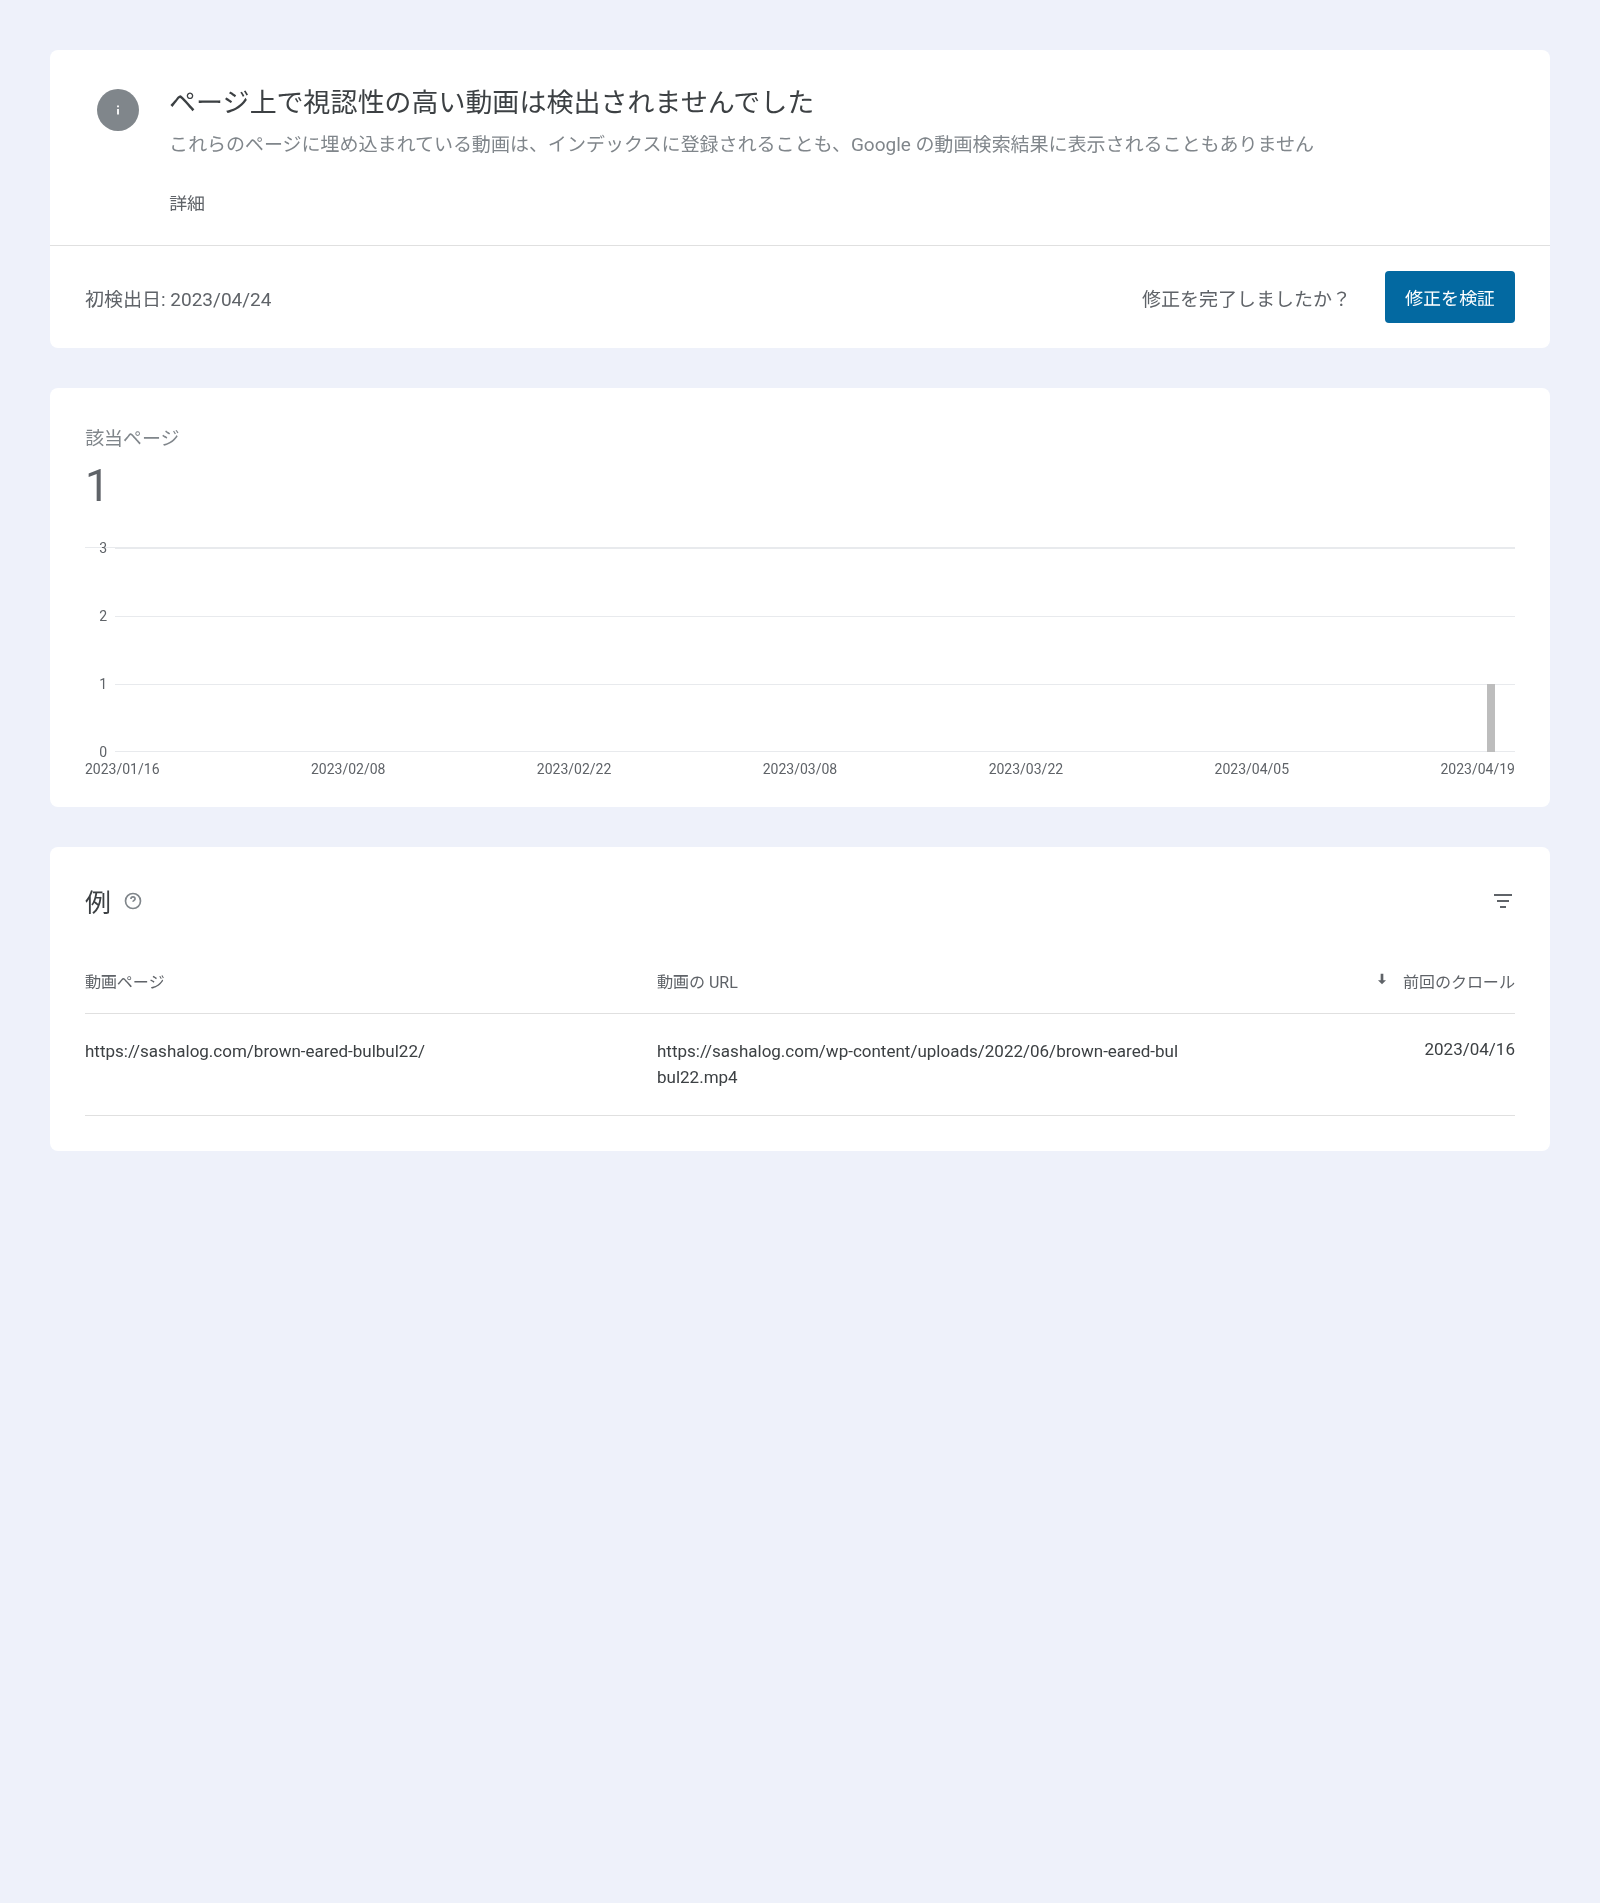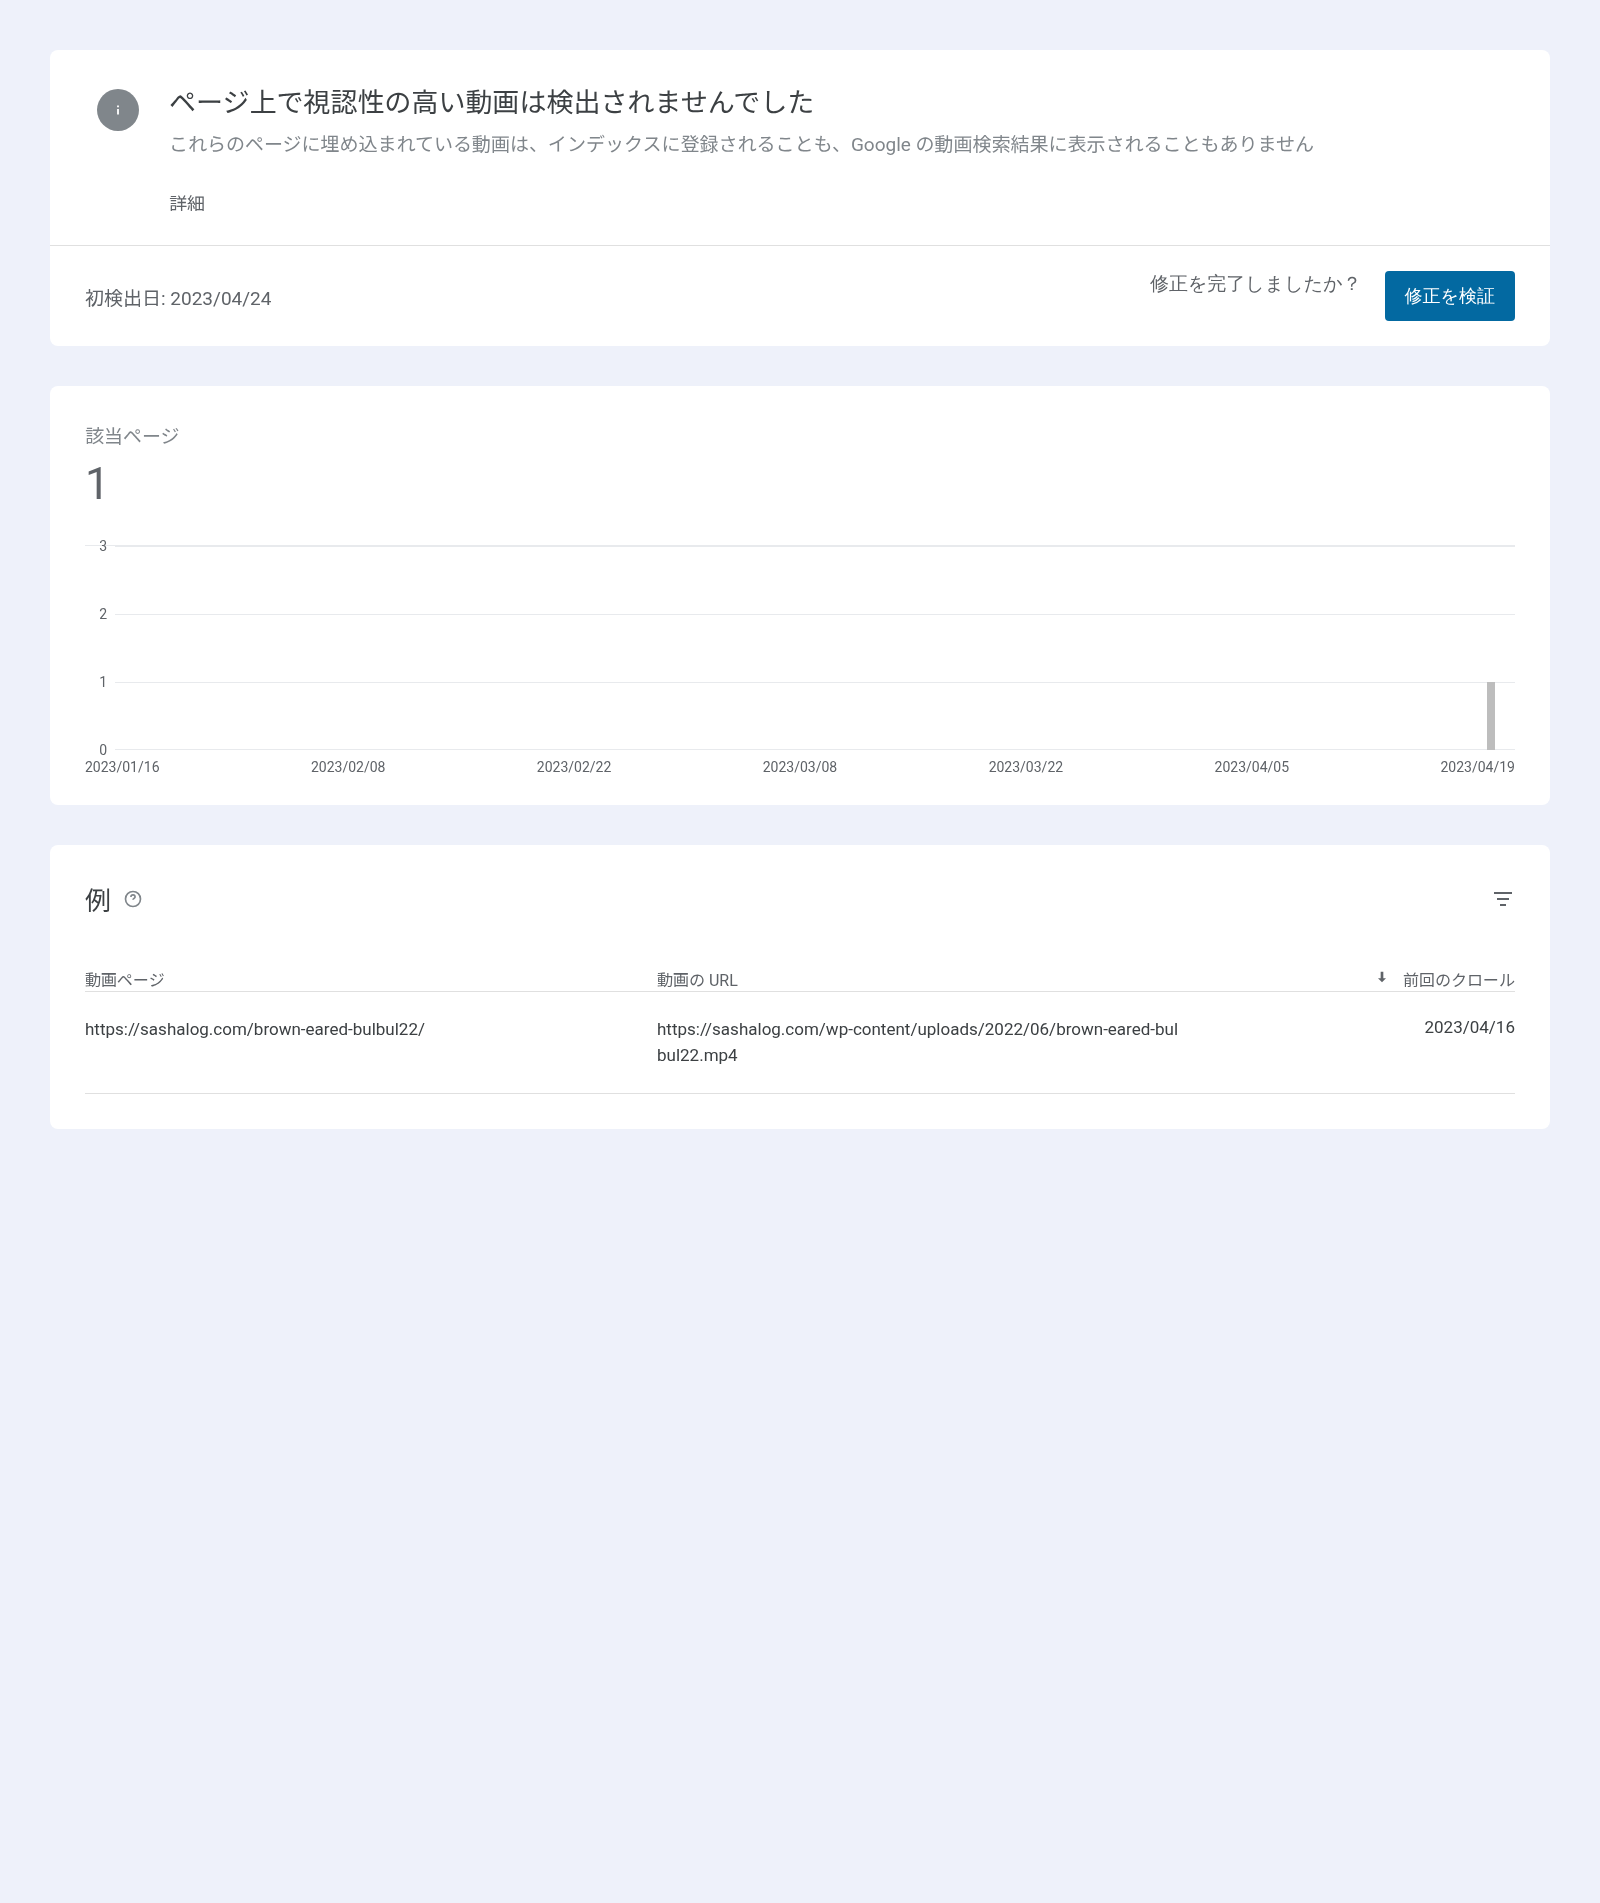--- a/index.html
+++ b/index.html
@@ -72,23 +72,22 @@
       display: flex;
       align-items: center;
       justify-content: space-between;
     }
     .detection-date {
       font-size: 19px;
       color: #5f6368;
     }
     .fix-section {
       display: flex;
-      align-items: flex-start;
-      gap: 23px;
-      font-family: Liberation Mono, monospace;
+      align-items: center;
+      gap: 34px;
     }
     .fix-question {
       font-size: 19px;
       color: #5f6368;
     }
     .validate-btn {
       background: #0369a1;
       color: #fff;
       border: none;
       padding: 13px 20px;
@@ -209,20 +208,21 @@
       height: 24px;
       cursor: pointer;
     }
     .filter-icon svg {
       width: 100%;
       height: 100%;
       fill: #5f6368;
     }
     .table-header {
       display: flex;
+      padding-bottom: 20px;
       border-bottom: 1px solid #e0e0e0;
       font-size: 16px;
       color: #5f6368;
     }
     .col1 { flex: 0 0 40%; padding-right: 20px; }
     .col2 { flex: 0 0 38%; padding-right: 20px; }
     .col3 { flex: 0 0 22%; text-align: right; display: flex; align-items: center; justify-content: flex-end; gap: 13px;}
     .sort-icon svg {
       width: 16px;
       height: 16px;

